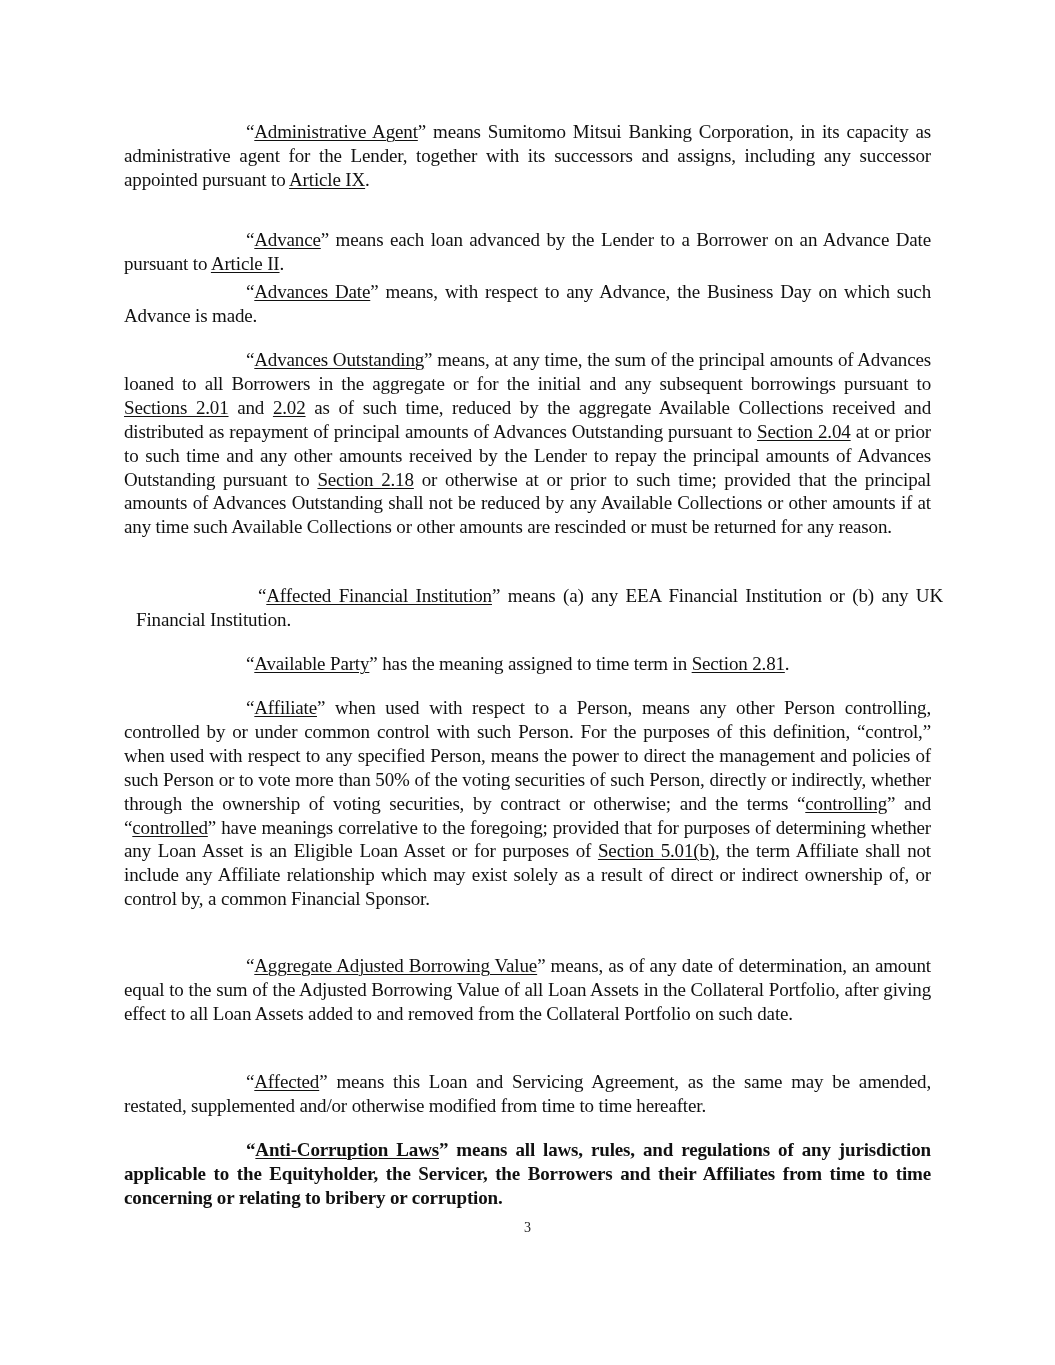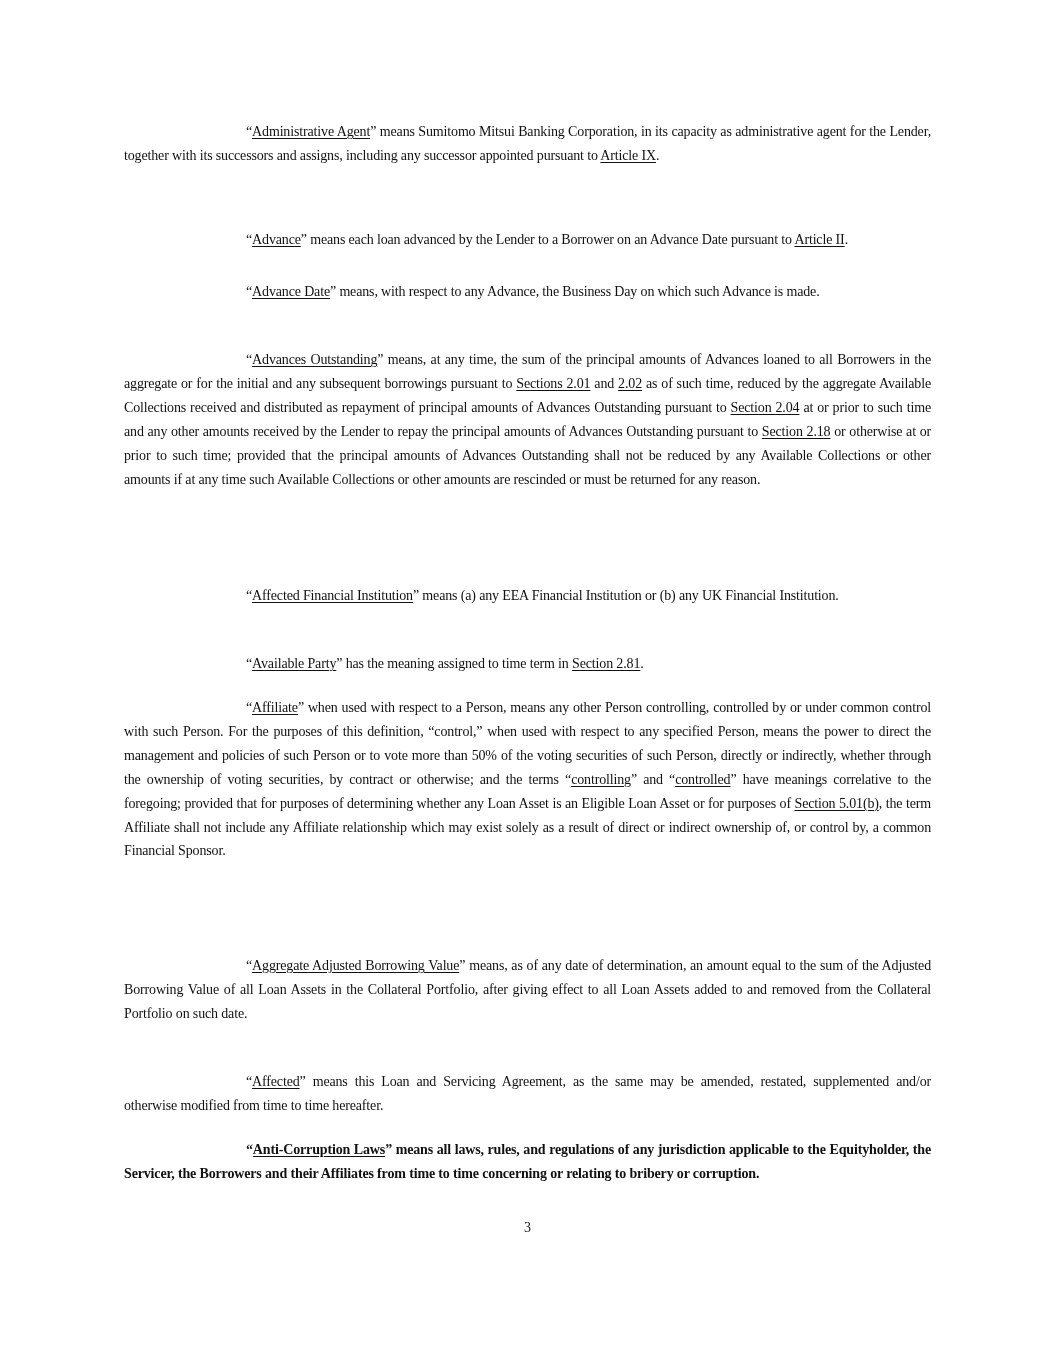--- a/index.html
+++ b/index.html
@@ -16,21 +16,21 @@
     font-family: "Liberation Serif", "DejaVu Serif", serif;
   }
   .page {
     position: absolute;
     left: 124px;
     top: 124px;
     width: 807px;
   }
   .definition {
     margin: 0 0 20px 0;
-    font-size: 14px;
+    font-size: 19px;
     line-height: 23.9px;
     text-align: justify;
     text-indent: 122px;
     letter-spacing: -0.15px;
   }
   .u {
     text-decoration: underline;
     text-underline-offset: 2px;
     text-decoration-thickness: 1px;
   }
@@ -44,22 +44,22 @@
     font-size: 14px;
     color: #222;
   }
 </style>
 </head>
 <body>
 
 <div class="page" id="page">
     <p class="definition" style="position: absolute; left: 0px; width: 807px; top: -4px;"><span>“</span><span class="u">Administrative Agent</span><span>” means Sumitomo Mitsui Banking Corporation, in its capacity as administrative agent for the Lender, together with its successors and assigns, including any successor appointed pursuant to </span><span class="u">Article IX</span><span>.</span></p>
     <p class="definition" style="position: absolute; left: 0px; width: 807px; top: 88px; margin-top: 16px;"><span>“</span><span class="u">Advance</span><span>” means each loan advanced by the Lender to a Borrower on an Advance Date pursuant to </span><span class="u">Article II</span><span>.</span></p>
-    <p class="definition" style="position: absolute; left: 0px; width: 807px; top: 156px;"><span>“</span><span class="u">Advance Date</span><span>” means, with respect to any Advance, the Business Day on which such Advance is made.</span></p>
+    <p class="definition" style="position: absolute; left: 0px; width: 807px; top: 156px;"><span>“</span><span class="u">Advances Date</span><span>” means, with respect to any Advance, the Business Day on which such Advance is made.</span></p>
     <p class="definition" style="position: absolute; left: 0px; width: 807px; top: 224px;"><span>“</span><span class="u">Advances Outstanding</span><span>” means, at any time, the sum of the principal amounts of Advances loaned to all Borrowers in the aggregate or for the initial and any subsequent borrowings pursuant to </span><span class="u">Sections 2.01</span><span> and </span><span class="u">2.02</span><span> as of such time, reduced by the aggregate Available Collections received and distributed as repayment of principal amounts of Advances Outstanding pursuant to </span><span class="u">Section 2.04</span><span> at or prior to such time and any other amounts received by the Lender to repay the principal amounts of Advances Outstanding pursuant to </span><span class="u">Section 2.18</span><span> or otherwise at or prior to such time; </span><span class="i">provided</span><span> that the principal amounts of Advances Outstanding shall not be reduced by any Available Collections or other amounts if at any time such Available Collections or other amounts are rescinded or must be returned for any reason.</span></p>
-    <p class="definition" style="position: absolute; left: 0px; width: 807px; top: 460px;"><span>“</span><span class="u">Affected Financial Institution</span><span>” means (a) any EEA Financial Institution or (b) any UK Financial Institution.</span></p>
+    <p class="definition" style="position: absolute; left: 12px; width: 807px; top: 460px;"><span>“</span><span class="u">Affected Financial Institution</span><span>” means (a) any EEA Financial Institution or (b) any UK Financial Institution.</span></p>
     <p class="definition" style="position: absolute; left: 0px; width: 807px; top: 528px;"><span>“</span><span class="u">Available Party</span><span>” has the meaning assigned to time term in </span><span class="u">Section 2.81</span><span>.</span></p>
     <p class="definition" style="position: absolute; left: 0px; width: 807px; top: 572px;"><span>“</span><span class="u">Affiliate</span><span>” when used with respect to a Person, means any other Person controlling, controlled by or under common control with such Person.  For the purposes of this definition, “control,” when used with respect to any specified Person, means the power to direct the management and policies of such Person or to vote more than 50% of the voting securities of such Person, directly or indirectly, whether through the ownership of voting securities, by contract or otherwise; and the terms “</span><span class="u">controlling</span><span>” and “</span><span class="u">controlled</span><span>” have meanings correlative to the foregoing; </span><span class="i">provided</span><span> that for purposes of determining whether any Loan Asset is an Eligible Loan Asset or for purposes of </span><span class="u">Section 5.01(b)</span><span>, the term Affiliate shall not include any Affiliate relationship which may exist solely as a result of direct or indirect ownership of, or control by, a common Financial Sponsor.</span></p>
     <p class="definition" style="position: absolute; left: 0px; width: 807px; top: 830px;"><span>“</span><span class="u">Aggregate Adjusted Borrowing Value</span><span>” means, as of any date of determination, an amount equal to the sum of the Adjusted Borrowing Value of all Loan Assets in the Collateral Portfolio, after giving effect to all Loan Assets added to and removed from the Collateral Portfolio on such date.</span></p>
     <p class="definition" style="position: absolute; left: 0px; width: 807px; top: 946px;"><span>“</span><span class="u">Affected</span><span>” means this Loan and Servicing Agreement, as the same may be amended, restated, supplemented and/or otherwise modified from time to time hereafter.</span></p>
     <p class="definition" style="position: absolute; left: 0px; width: 807px; top: 1014px; font-weight: bold;"><span>“</span><span class="u">Anti-Corruption Laws</span><span>” means all laws, rules, and regulations of any jurisdiction applicable to the Equityholder, the Servicer, the Borrowers and their Affiliates from time to time concerning or relating to bribery or corruption.</span></p>
   </div>
 <div class="page-number">3</div>
 
 </body></html>

